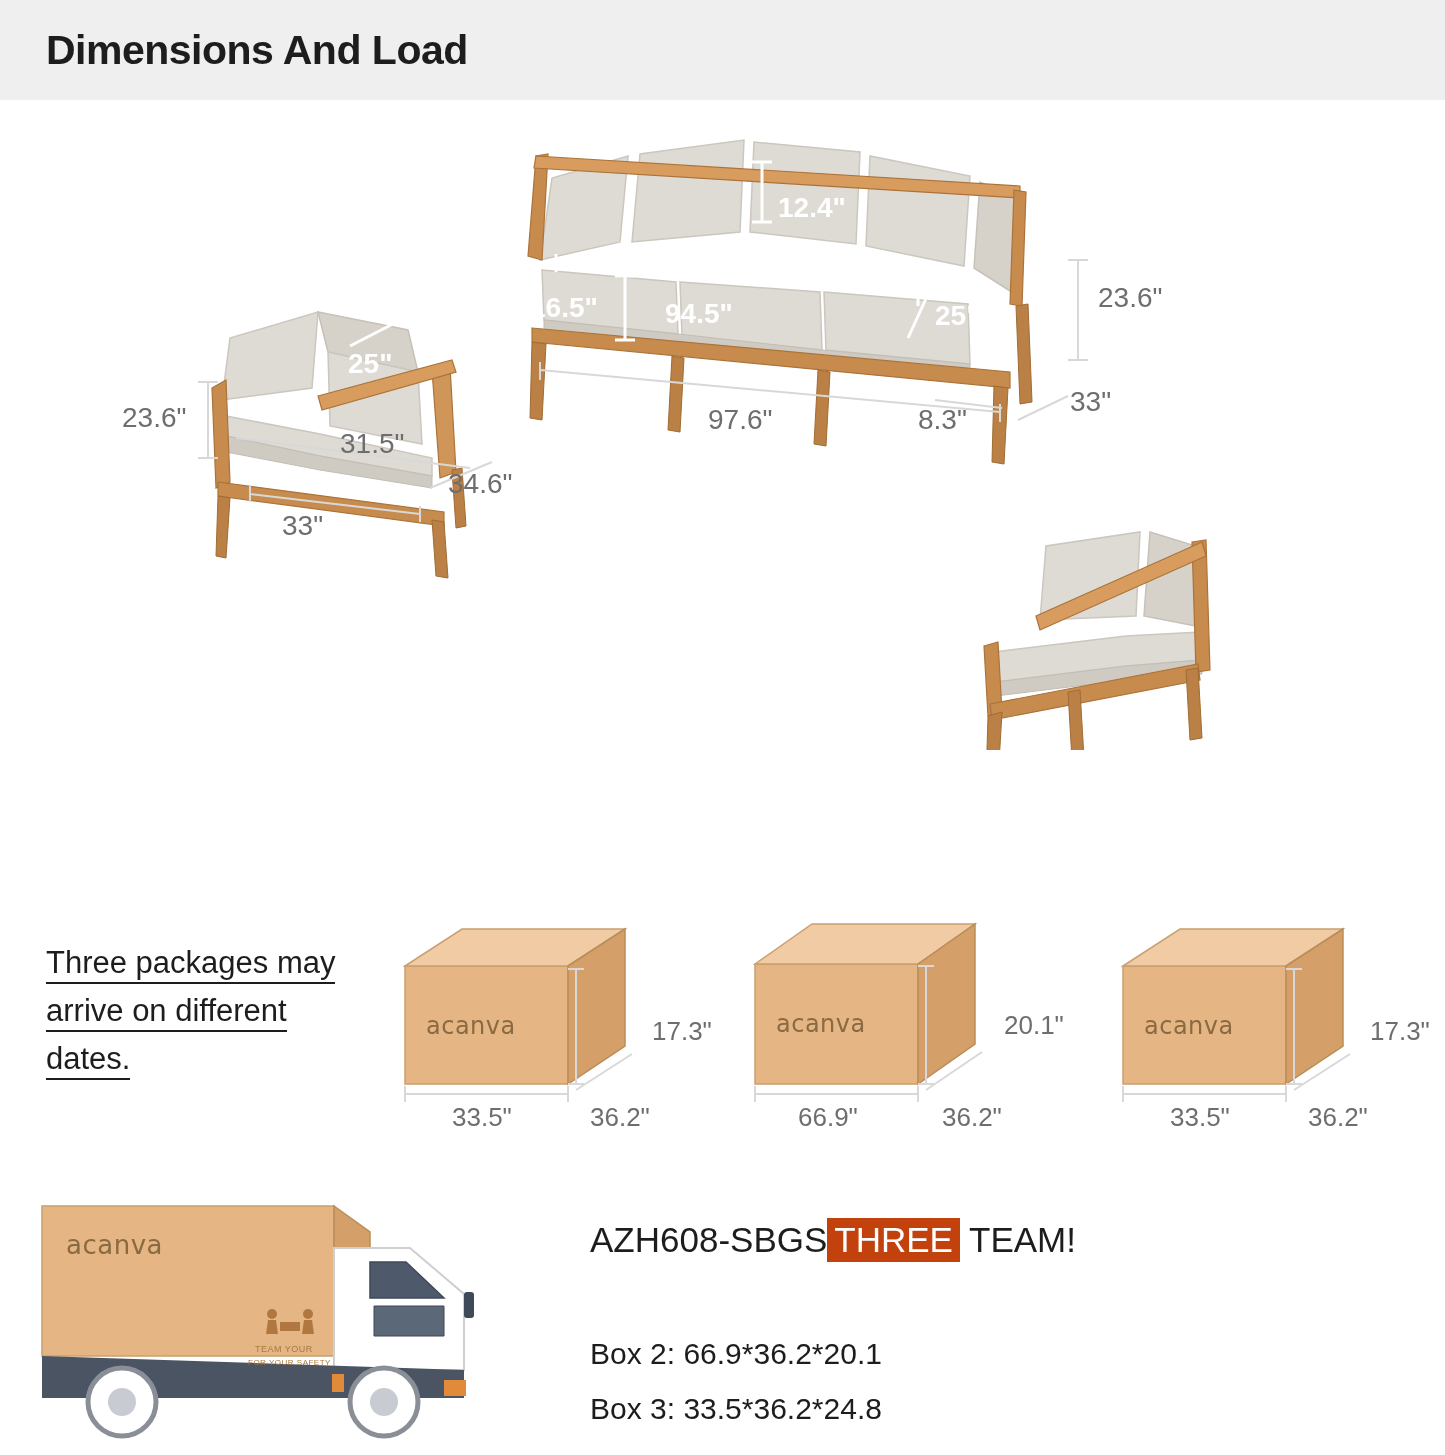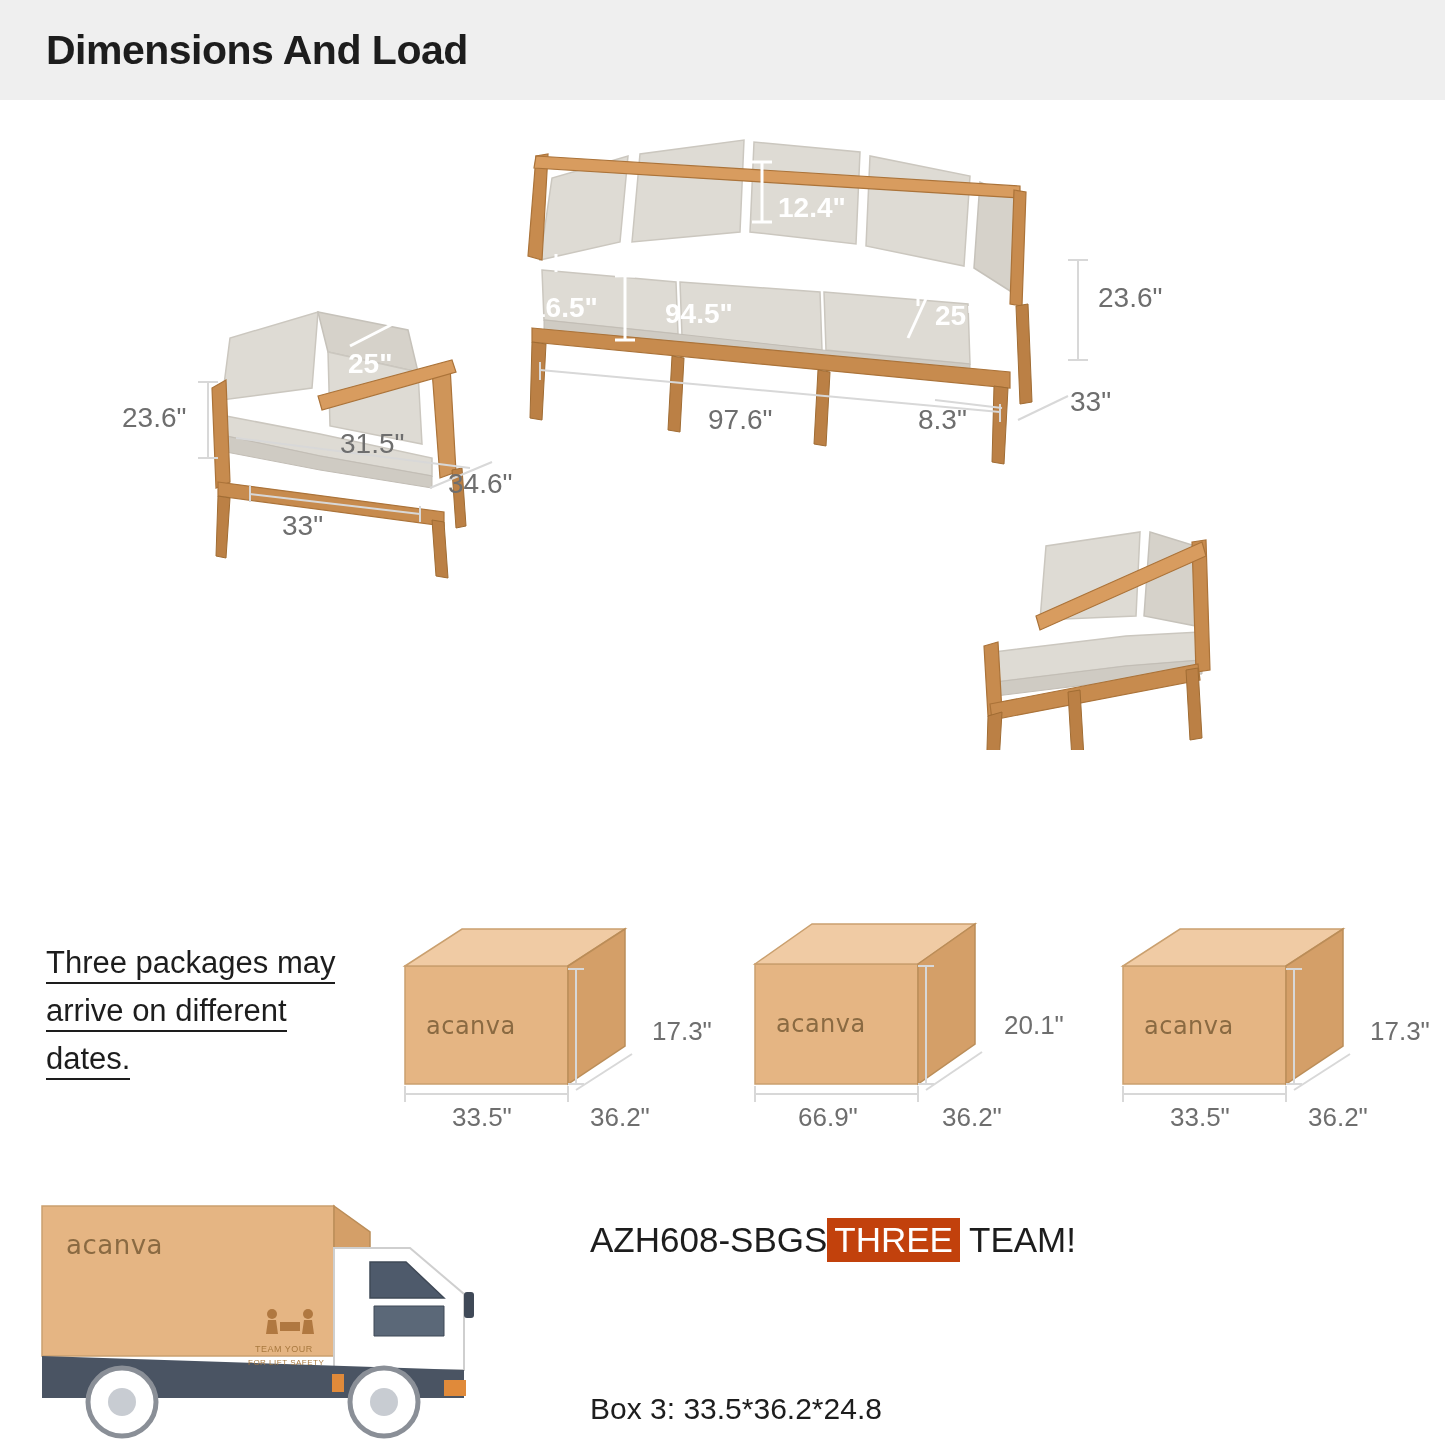--- a/index.html
+++ b/index.html
@@ -366,21 +366,22 @@
         <rect x="0" y="0" width="58" height="34" fill="none"></rect>
         <circle cx="10" cy="6" r="5" fill="#b07840"></circle>
         <circle cx="46" cy="6" r="5" fill="#b07840"></circle>
         <path d="M6 12 L14 12 L16 26 L4 26 Z" fill="#b07840"></path>
         <path d="M42 12 L50 12 L52 26 L40 26 Z" fill="#b07840"></path>
         <rect x="18" y="14" width="20" height="9" fill="#b07840"></rect>
       </g>
     </svg>
     <div class="truck-label" style="left:66px; top:356px;">acanva</div>
     <div style="position:absolute;left:255px;top:470px;font-size:9px;color:#a8793f;letter-spacing:0.5px;">TEAM YOUR</div>
-    <div style="position:absolute;left:248px;top:484px;font-size:8px;color:#a8793f;letter-spacing:0.5px;">FOR LIFT SAFETY</div>
+    <div style="position:absolute;left:248px;top:484px;font-size:8px;color:#a8793f;letter-spacing:0.5px;">FOR YOUR SAFETY</div>
 
     <div class="sku-line">
       <span>AZH608-SBGS</span><span class="hl">THREE</span> <span>TEAM!</span>
     </div>
+    <div class="box-line" id="box-line-2">Box 2: 66.9*36.2*20.1</div>
     <div class="box-line" id="box-line-3">Box 3: 33.5*36.2*24.8</div>
   </div>
 
 </div>
 
 </body></html>

